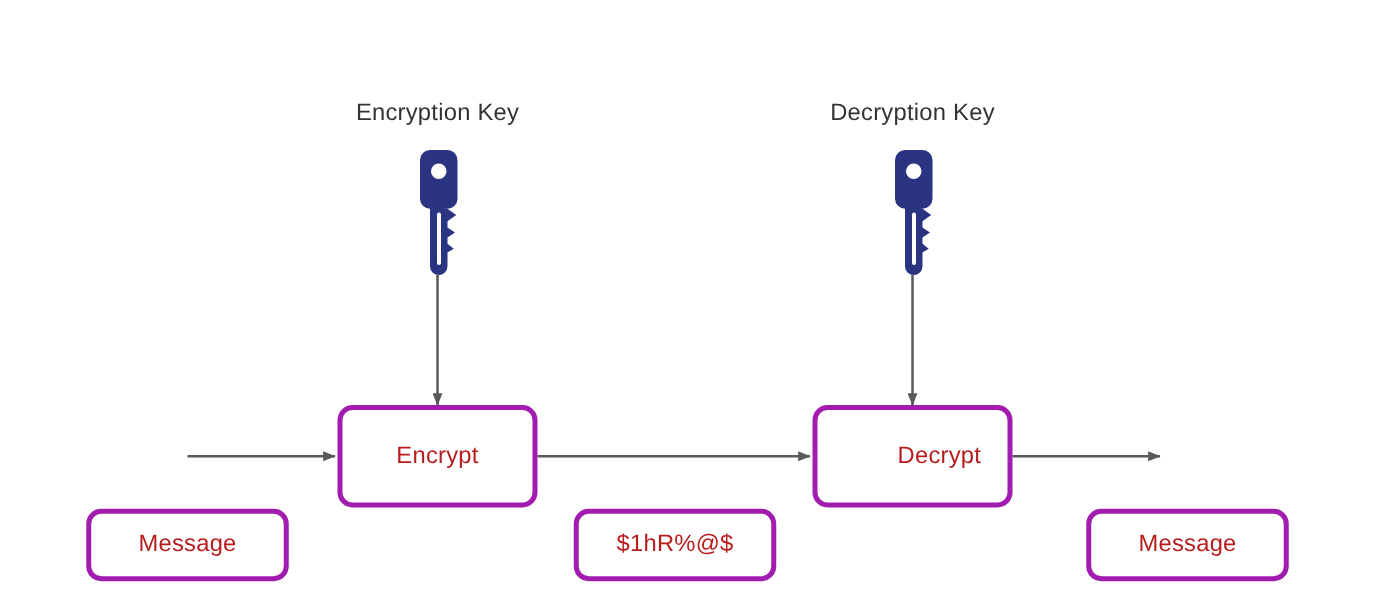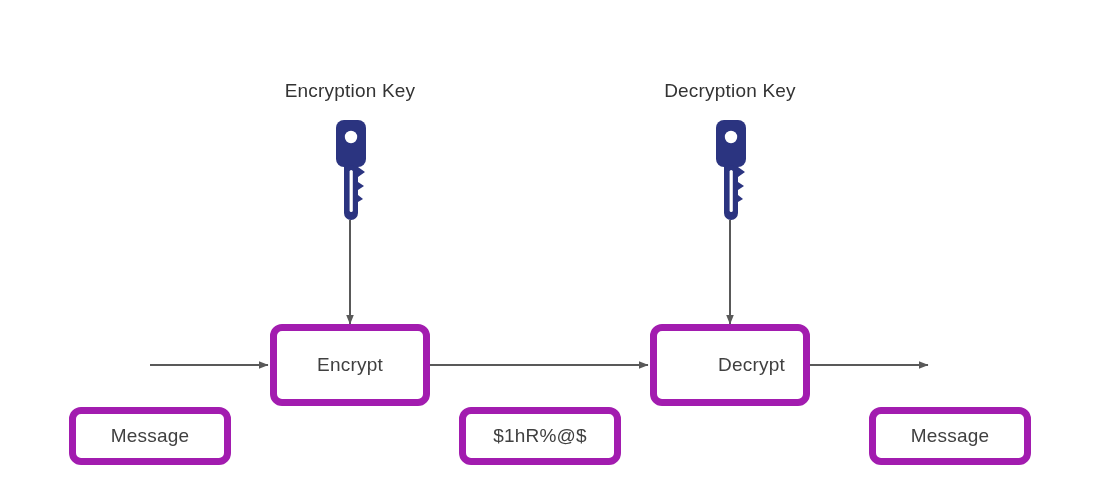--- a/index.html
+++ b/index.html
@@ -21,27 +21,27 @@
   svg.layer {
     position: absolute;
     left: 0;
     top: 0;
     width: 1100px;
     height: 484px;
   }
   .node-box {
     position: absolute;
     box-sizing: border-box;
-    border: 7px solid #a21caf;
+    border: 4px solid #a21caf;
     border-radius: 12px;
     background: #ffffff;
     display: flex;
     align-items: center;
     justify-content: center;
-    color: #404040;
+    color: #b91c1c;
     font-size: 19px;
     font-family: "Liberation Sans", sans-serif;
     letter-spacing: 0.2px;
   }
   .key-label {
     position: absolute;
     text-align: center;
     color: #333333;
     font-size: 19px;
     font-family: "Liberation Sans", sans-serif;

